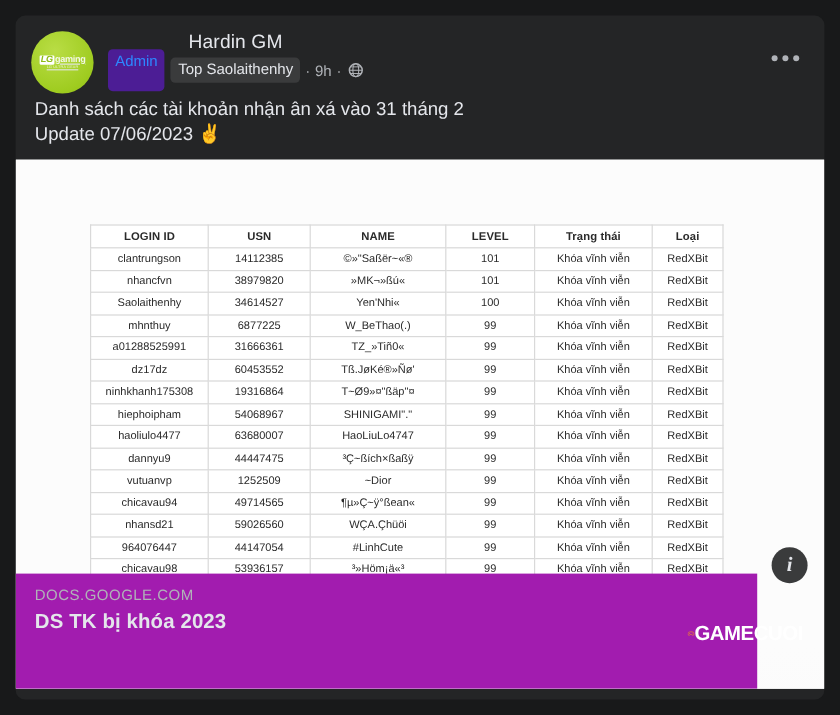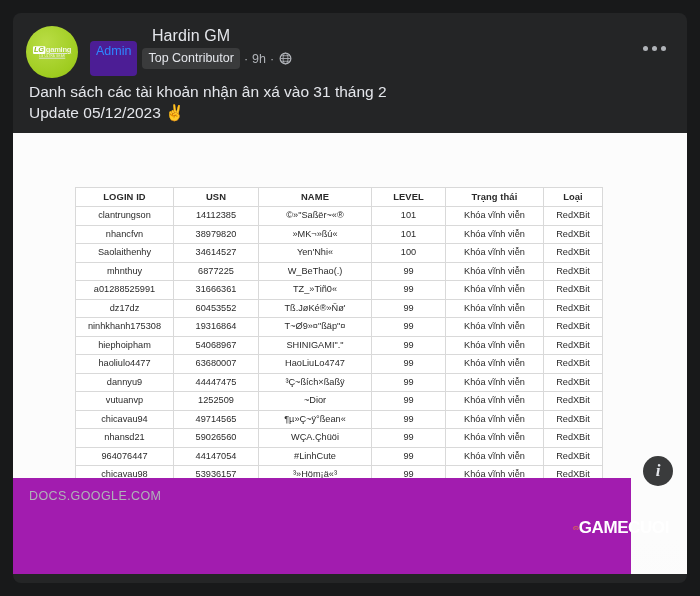--- a/index.html
+++ b/index.html
@@ -327,21 +327,21 @@
         <div class="avatar-logo">
           <span class="lg-mark">LG</span><span>gaming</span>
           <span class="lg-sub">LG ULTRA GEAR</span>
         </div>
       </div>
 
       <div class="name-block">
         <div class="author-name">Hardin GM</div>
         <div class="meta-row">
           <span class="badge-admin">Admin</span>
-          <span class="badge-top">Top Contributor</span>
+          <span class="badge-top">Top Saolaithenhy</span>
           <span class="meta-sep">·</span>
           <span class="meta-time">9h</span>
           <span class="meta-sep">·</span>
           <span class="globe-icon">
             <svg viewBox="0 0 16 16" width="13" height="13" aria-hidden="true">
               <circle cx="8" cy="8" r="6.6" fill="none" stroke="#b0b3b8" stroke-width="1.5"></circle>
               <ellipse cx="8" cy="8" rx="3" ry="6.6" fill="none" stroke="#b0b3b8" stroke-width="1.1"></ellipse>
               <line x1="1.6" y1="8" x2="14.4" y2="8" stroke="#b0b3b8" stroke-width="1.1"></line>
               <line x1="2.6" y1="4.6" x2="13.4" y2="4.6" stroke="#b0b3b8" stroke-width="1"></line>
               <line x1="2.6" y1="11.4" x2="13.4" y2="11.4" stroke="#b0b3b8" stroke-width="1"></line>
@@ -351,21 +351,21 @@
       </div>
 
       <div class="more-btn">
         <span></span>
         <span></span>
         <span></span>
       </div>
     </div>
 
     <div class="post-text">Danh sách các tài khoản nhận ân xá vào 31 tháng 2
-Update 05/12/2023 ✌️</div>
+Update 07/06/2023 ✌️</div>
 
     <div class="attachment">
       <div class="sheet">
 
         <table class="locked-table">
           <colgroup>
             <col class="c-login">
               <col class="c-usn">
               <col class="c-name">
             <col class="c-level">
@@ -506,20 +506,21 @@
             </tbody>
         </table>
 
         <div class="sheet-blur"></div>
       </div>
 
       <div class="info-btn">i</div>
 
       <div class="link-preview">
         <div class="lp-domain">DOCS.GOOGLE.COM</div>
+        <div class="lp-title">DS TK bị khóa 2023</div>
       </div>
 
       <div class="watermark">
         <svg class="wm-pad" viewBox="0 0 64 44" aria-hidden="true">
           <path d="M20 6 H44 C54 6 61 15 61 25 C61 33 56 39 50 39 C45 39 42 35 39 31 H25 C22 35 19 39 14 39 C8 39 3 33 3 25 C3 15 10 6 20 6 Z" fill="none" stroke="#F59023" stroke-width="6" stroke-linejoin="round"></path>
           <rect x="14" y="19" width="11" height="3.6" rx="1.8" fill="#F59023"></rect>
           <rect x="17.7" y="15.3" width="3.6" height="11" rx="1.8" fill="#F59023"></rect>
           <circle cx="45" cy="17.5" r="2.6" fill="#F59023"></circle>
           <circle cx="50.5" cy="24" r="2.6" fill="#F59023"></circle>
         </svg>

